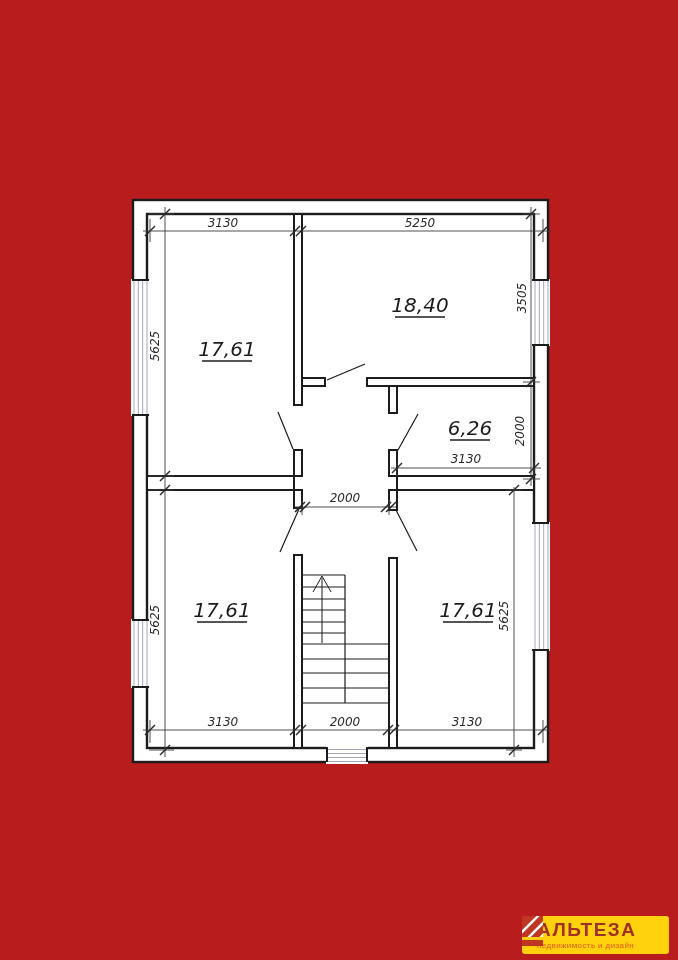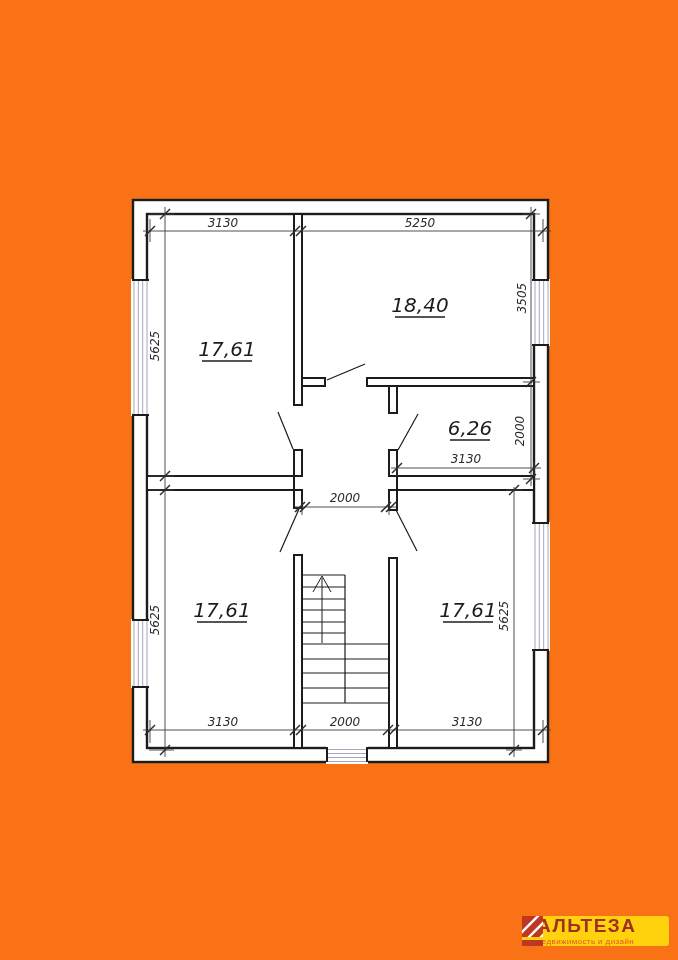--- a/index.html
+++ b/index.html
@@ -1,34 +1,34 @@
 <!DOCTYPE html>
 <html><head>
 <meta charset="utf-8">
 <style>
   html,body{margin:0;padding:0;background:#ffffff;}
-  .page{position:relative;width:678px;height:960px;background:#f97316;overflow:hidden;
+  .page{position:relative;width:678px;height:960px;background:#b91c1c;overflow:hidden;
         font-family:"Liberation Sans",sans-serif;}
   svg{position:absolute;left:0;top:0;}
   
   .w  {fill:#ffffff;stroke:#1c1c1c;stroke-width:2.4;}
   .wi {fill:#ffffff;stroke:#1c1c1c;stroke-width:2;}
   .er {fill:#ffffff;stroke:none;}
   .gz {stroke:#a6a6bd;stroke-width:1;}
   .cap{stroke:#1c1c1c;stroke-width:2;}
   .door{stroke:#1c1c1c;stroke-width:1.2;}
   .st {stroke:#1c1c1c;stroke-width:1.2;fill:none;}
   .cl {stroke:#1c1c1c;stroke-width:1;fill:none;}
   .dl {stroke:#3d3d3d;stroke-width:0.9;fill:none;}
   .tick{stroke:#2a2a2a;stroke-width:1.5;}
   .dt {font-family:"DejaVu Sans",sans-serif;font-style:italic;font-size:12px;fill:#2a2a2a;}
   .rl {font-family:"DejaVu Sans",sans-serif;font-style:italic;font-size:20px;fill:#1c1c1c;}
   .ul {stroke:#1c1c1c;stroke-width:1.6;}
   
-  .logo{position:absolute;left:522px;top:916px;width:147px;height:30px;background:#ffd20d;
+  .logo{position:absolute;left:522px;top:916px;width:147px;height:38px;background:#ffd20d;
         border-radius:3px;display:flex;align-items:center;padding-left:9px;box-sizing:border-box;}
   .logo-text{margin-left:6px;display:flex;flex-direction:column;}
   .logo-title{font-family:"Liberation Sans",sans-serif;font-weight:bold;font-size:19px;
         line-height:1;letter-spacing:1.5px;color:#a03122;}
   .logo-sub{font-family:"Liberation Sans",sans-serif;font-size:8px;letter-spacing:0.4px;
         color:#e2571f;margin-top:2px;white-space:nowrap;}
 </style>
 </head>
 <body>
 

